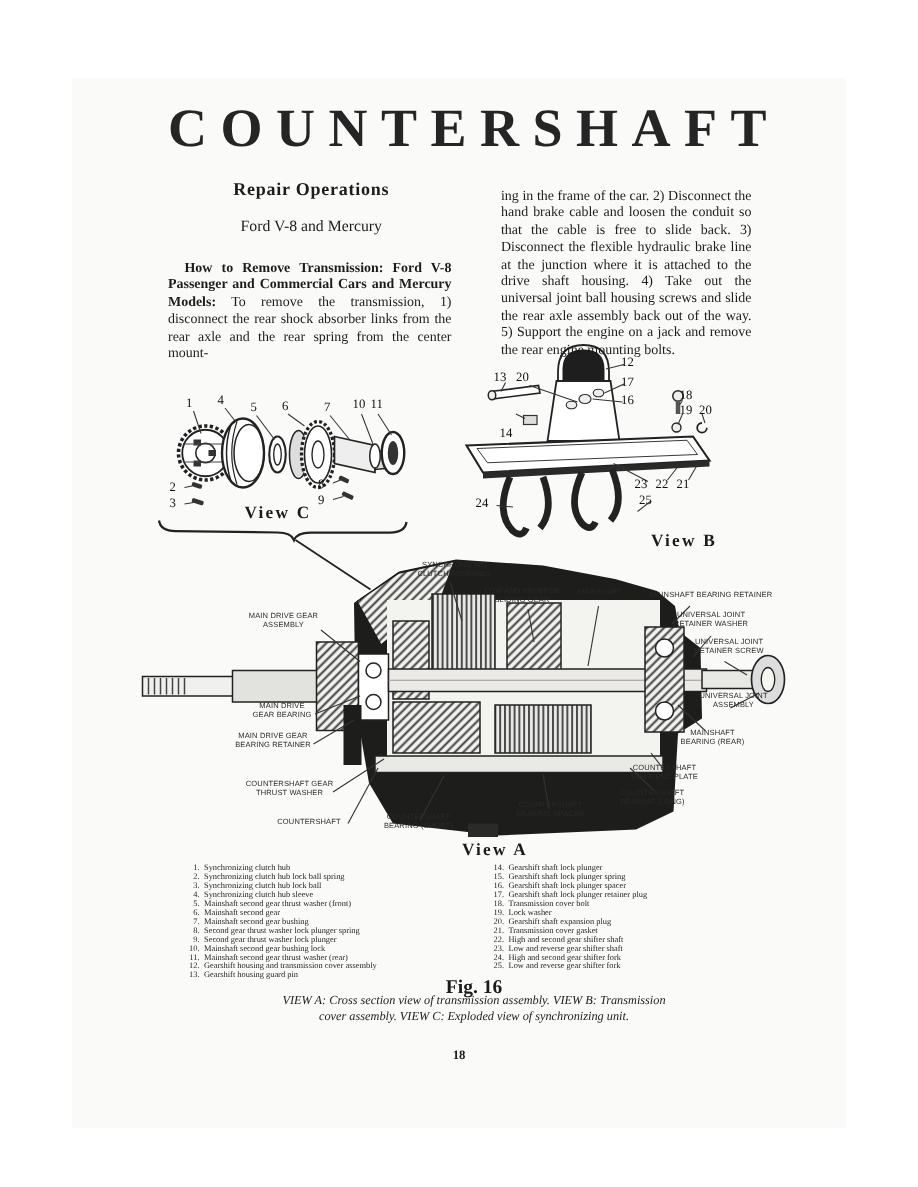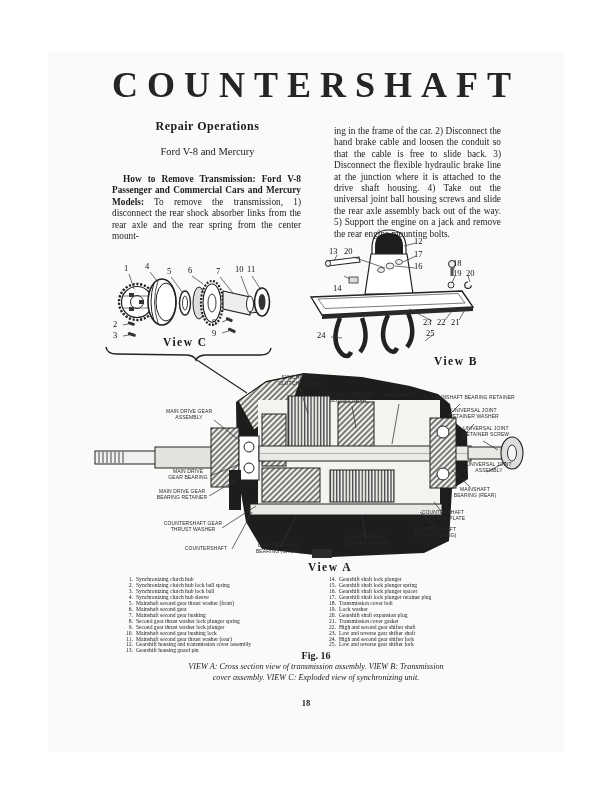--- a/index.html
+++ b/index.html
@@ -12,21 +12,21 @@
   .colL p{margin:12px;text-indent:11px;}
   .colR{position:absolute;left:322px;top:114px;width:191px;font-size:9.3px;line-height:11.4px;text-align:justify;}
   .colR p{margin:12px;}
   .vlabel{position:absolute;font-weight:bold;font-size:11.5px;letter-spacing:1.5px;color:#1a1a1a;}
   .num{position:absolute;font-size:8.5px;color:#111;}
   .alabel{position:absolute;font-family:"Liberation Sans",sans-serif;font-size:5px;line-height:5.8px;letter-spacing:.1px;color:#2a2a2a;text-align:center;white-space:pre-line;}
   .plist{position:absolute;font-size:5.6px;line-height:5.95px;color:#222;width:205px;}
   .plrow{display:flex;}
   .pn{width:13px;text-align:right;padding-right:3px;flex:none;}
   .pt{flex:1;}
-  .fig16{position:absolute;left:101px;top:650px;width:430px;text-align:center;font-weight:bold;font-size:10px;}
+  .fig16{position:absolute;left:101px;top:650px;width:430px;text-align:center;font-weight:bold;font-size:13px;}
   .caption{position:absolute;left:101px;top:662px;width:430px;text-align:center;font-style:italic;font-size:8.2px;line-height:10.9px;color:#222;}
   .pageno{position:absolute;left:0;top:698px;width:612px;text-align:center;font-weight:bold;font-size:8.5px;}
   svg{position:absolute;left:0;top:0;}
 </style>
 </head>
 <body>
 
 <div class="page">
   <div class="scan"></div>
 

